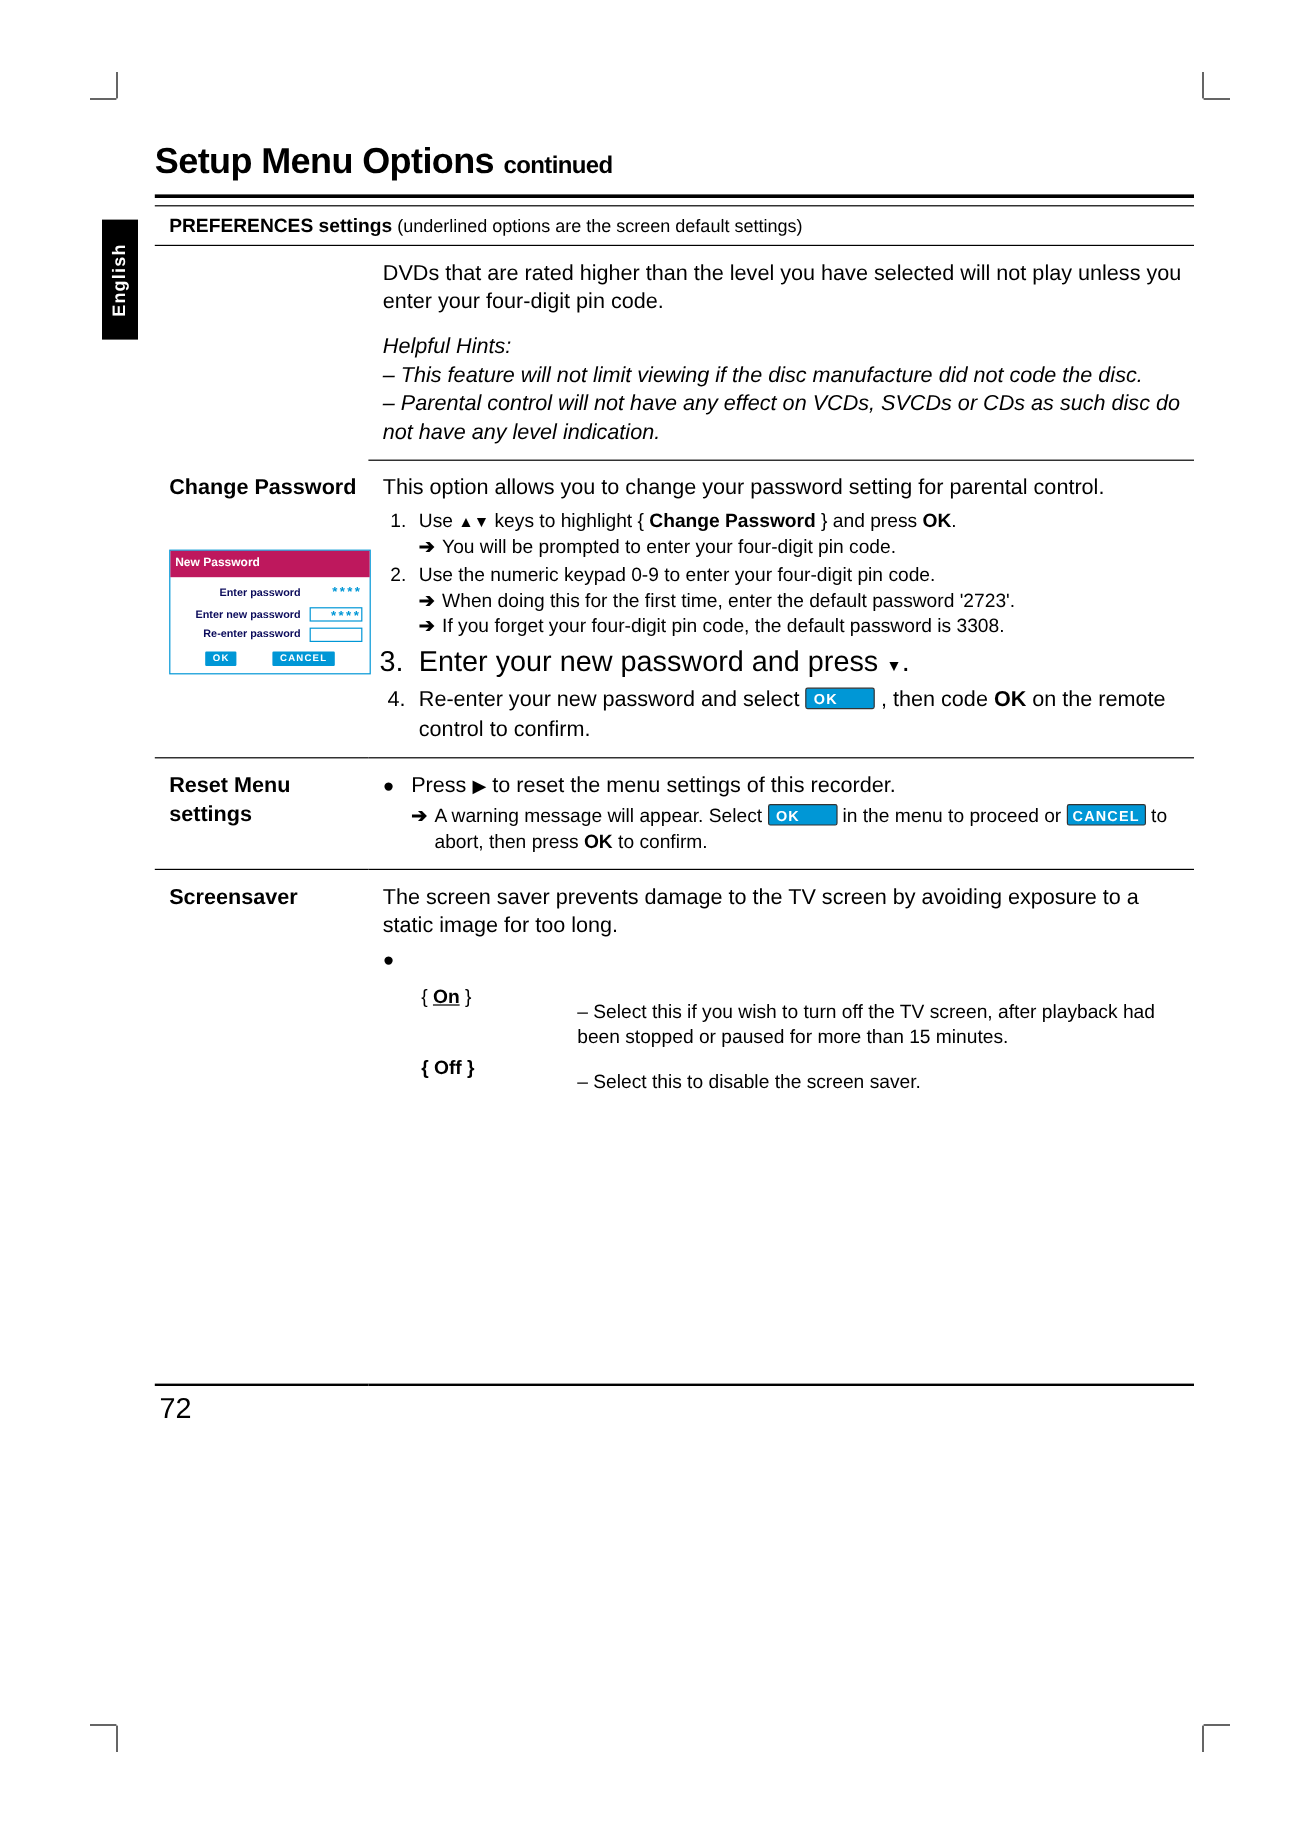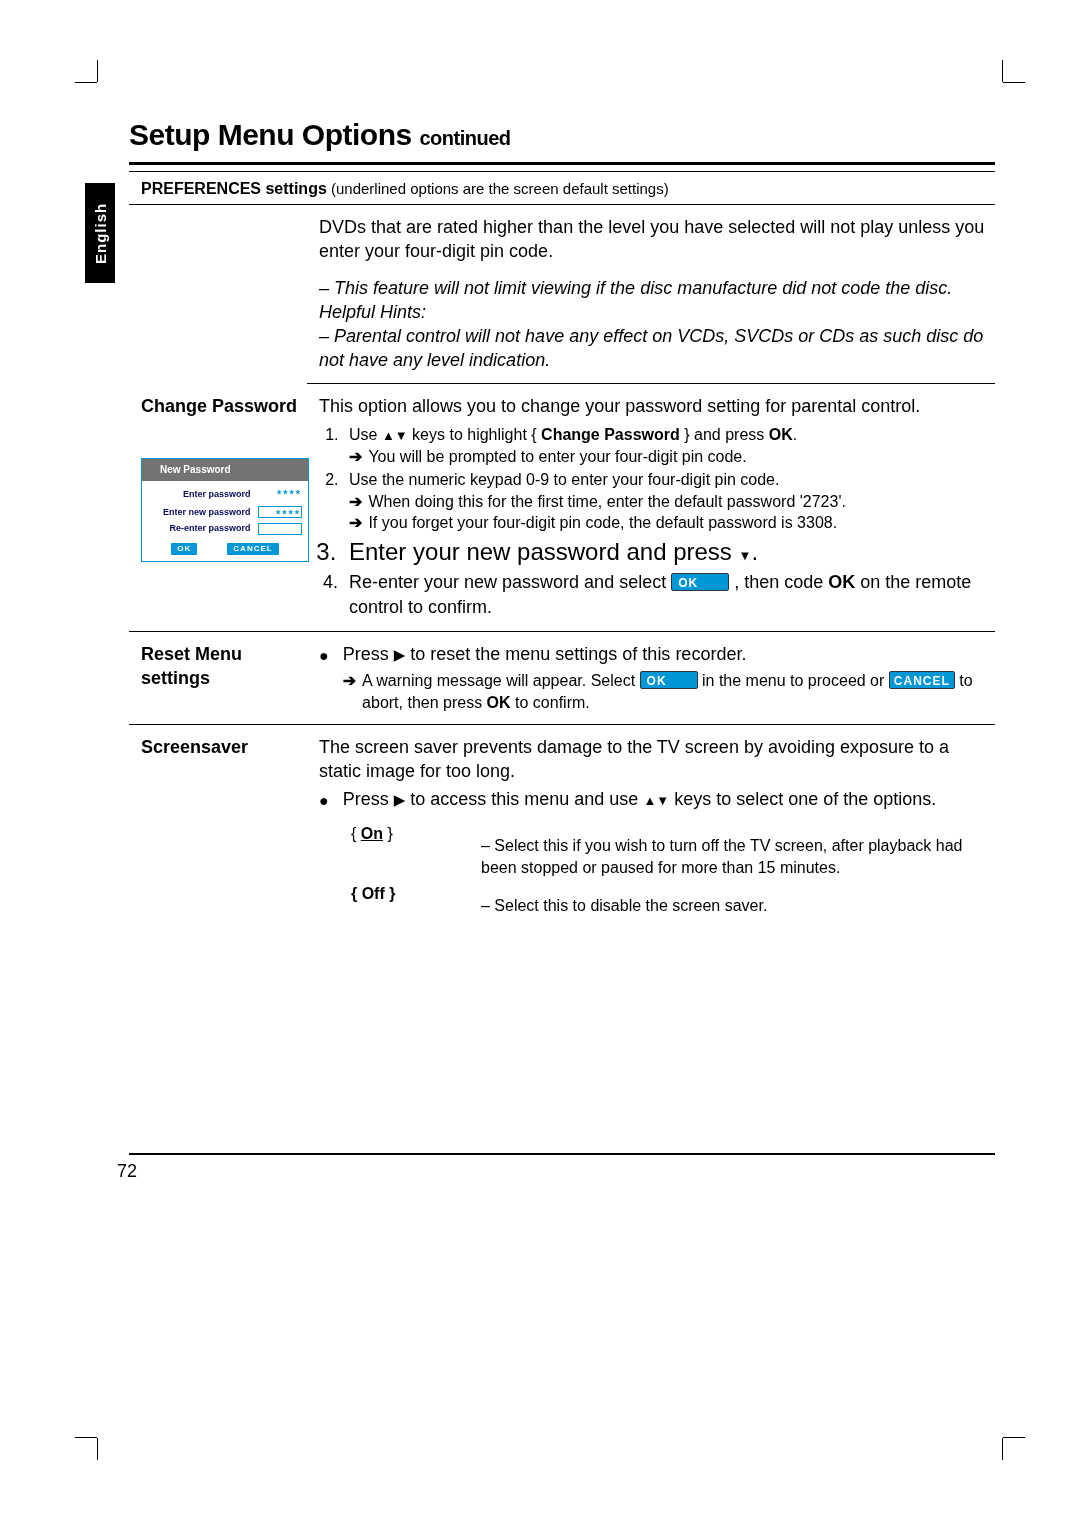--- a/index.html
+++ b/index.html
@@ -123,23 +123,23 @@
   
   .pwd-fig {
     margin-top: 40px;
     width: 168px;
     border: 1px solid #0097d6;
     font-size: 10px;
     font-family: Arial, sans-serif;
     font-weight: 700;
   }
   .pwd-fig .head {
-    background: #737373;
+    background: #be185d;
     color: #fff;
-    padding: 4px 18px;
+    padding: 4px 4px;
     font-weight: 700;
     font-size: 10px;
   }
   .pwd-fig .body {
     padding: 4px 6px 2px 6px;
     color: #0a0a5a;
   }
   .pwd-fig .body table { width: 100%; font-size: 9px; border-collapse: collapse; }
   .pwd-fig .body td { padding: 2px 0; color: #0a0a5a; font-weight: 700; text-align: right;}
   .pwd-fig .body .box {
@@ -165,23 +165,23 @@
     background: #0097d6;
     color: #fff;
     font-size: 8px;
     font-weight: 700;
     padding: 1px 6px;
     border-radius: 1px;
     letter-spacing: 1px;
   }
 
   .page-num {
-    margin-left: 32px;
+    margin-left: 48px;
     margin-top: 6px;
-    font-size: 18px;
+    font-size: 24px;
   }
 
   .last-border { border-bottom: 2px solid #000 !important; }
   .no-bottom { border-bottom: none !important; }
 </style>
 </head>
 <body>
 
 <div class="page">
 
@@ -207,22 +207,22 @@
     <b>PREFERENCES settings</b><span class="small"> (underlined options are the screen default settings)</span>
   </div>
 
   <div class="content">
 
     <div class="row-l no-bottom"></div>
     <div class="row-r">
       <div>DVDs that are rated higher than the level you have selected will not play unless you enter your four-digit pin code.</div>
       <div style="height:12px"></div>
       <div class="hints">
+        <div>Helpful Hints:</div>
         <div>– This feature will not limit viewing if the disc manufacture did not code the disc.</div>
-        <div>Helpful Hints:</div>
         <div>– Parental control will not have any effect on VCDs, SVCDs or CDs as such disc do not have any level indication.</div>
       </div>
     </div>
 
     <div class="row-l" style="border-top:none">
       <span>Change Password</span>
 
       <div class="pwd-fig" style="font-weight:400">
         <div class="head">New Password</div>
         <div class="body">
@@ -293,23 +293,20 @@
           </div>
         </div>
       </div>
     </div>
 
     <div class="row-l last-border" style="height:430px">Screensaver</div>
     <div class="row-r last-border">
       <div>The screen saver prevents damage to the TV screen by avoiding exposure to a static image for too long.</div>
       <div class="bullet-line" style="margin-top:4px">
         <span class="b-sym">●</span>
-        <div>
-          <span>Press </span><span class="rtbtn"></span><span> to access this menu and use </span><span class="upbtn"></span><span class="dnbtn"></span><span> keys to select one of the options.</span>
-        </div>
       </div>
       <div class="options-tbl" style="margin-left:28px">
         <div class="opt-label">{ <b><u>On</u></b> }</div>
         <div class="opt-desc">– Select this if you wish to turn off the TV screen, after playback had been stopped or paused for more than 15 minutes.</div>
         <div class="opt-label"><b>{ Off }</b></div>
         <div class="opt-desc">– Select this to disable the screen saver.</div>
       </div>
     </div>
 
   </div>

